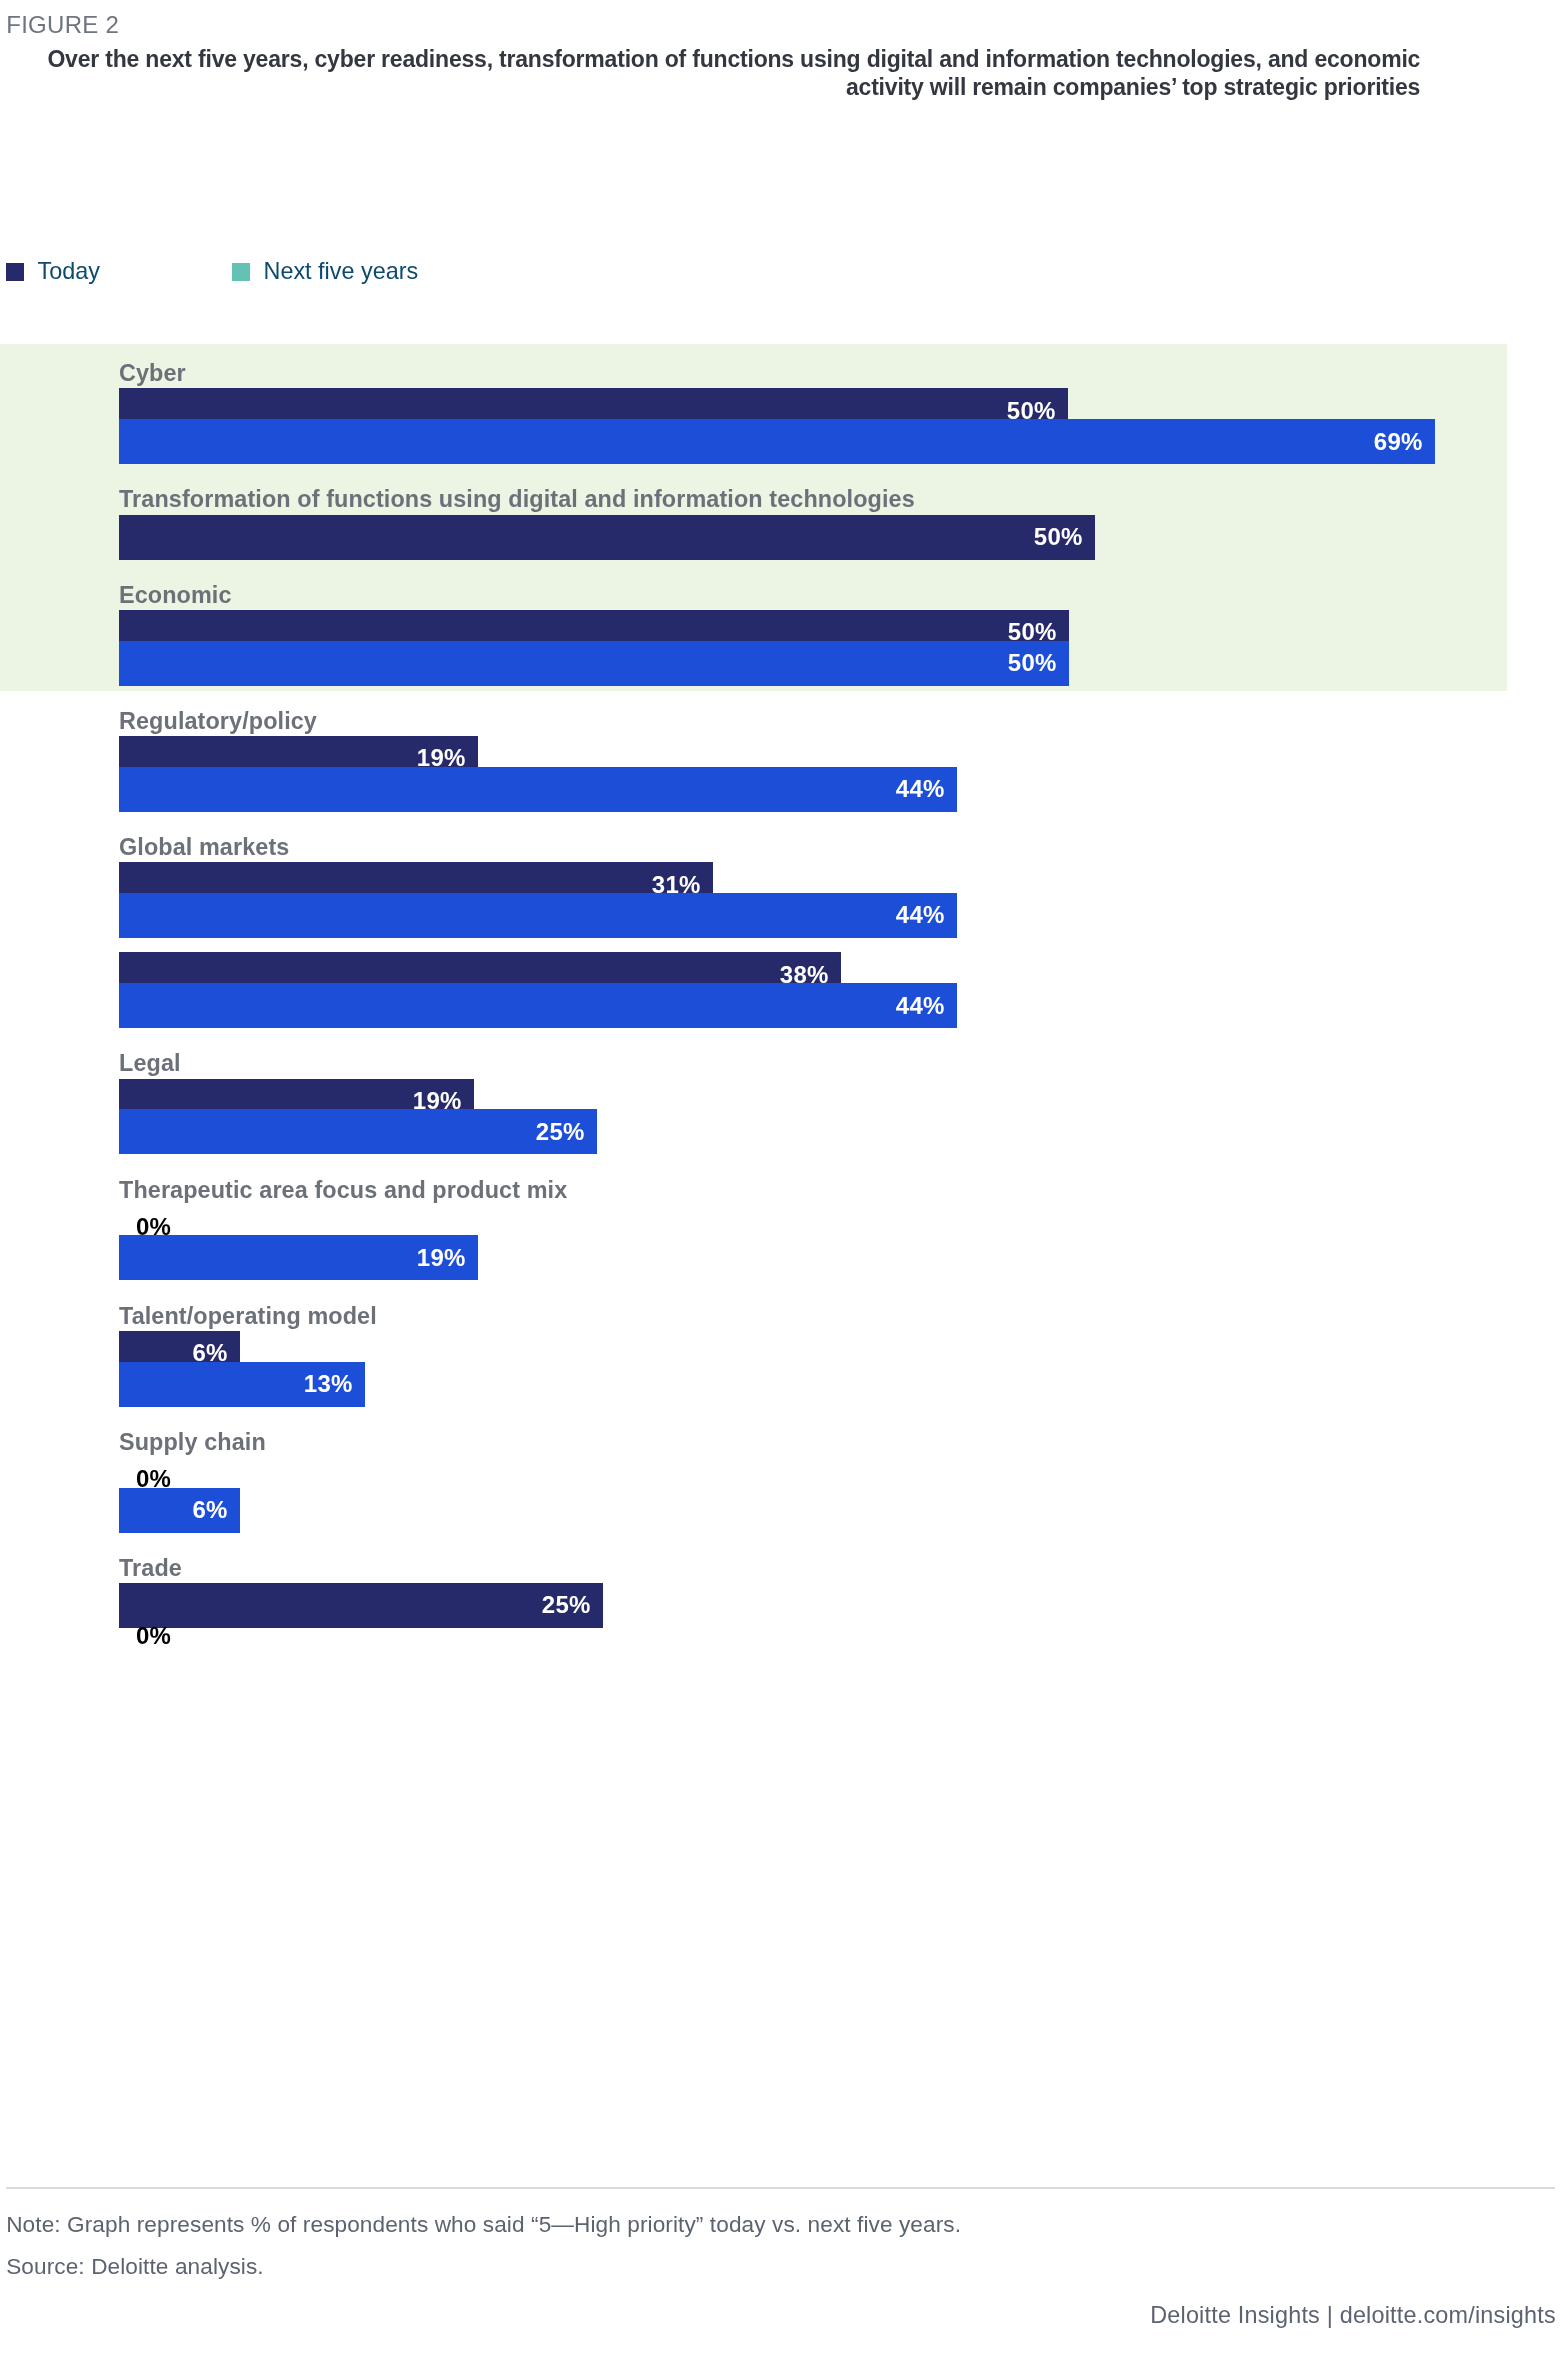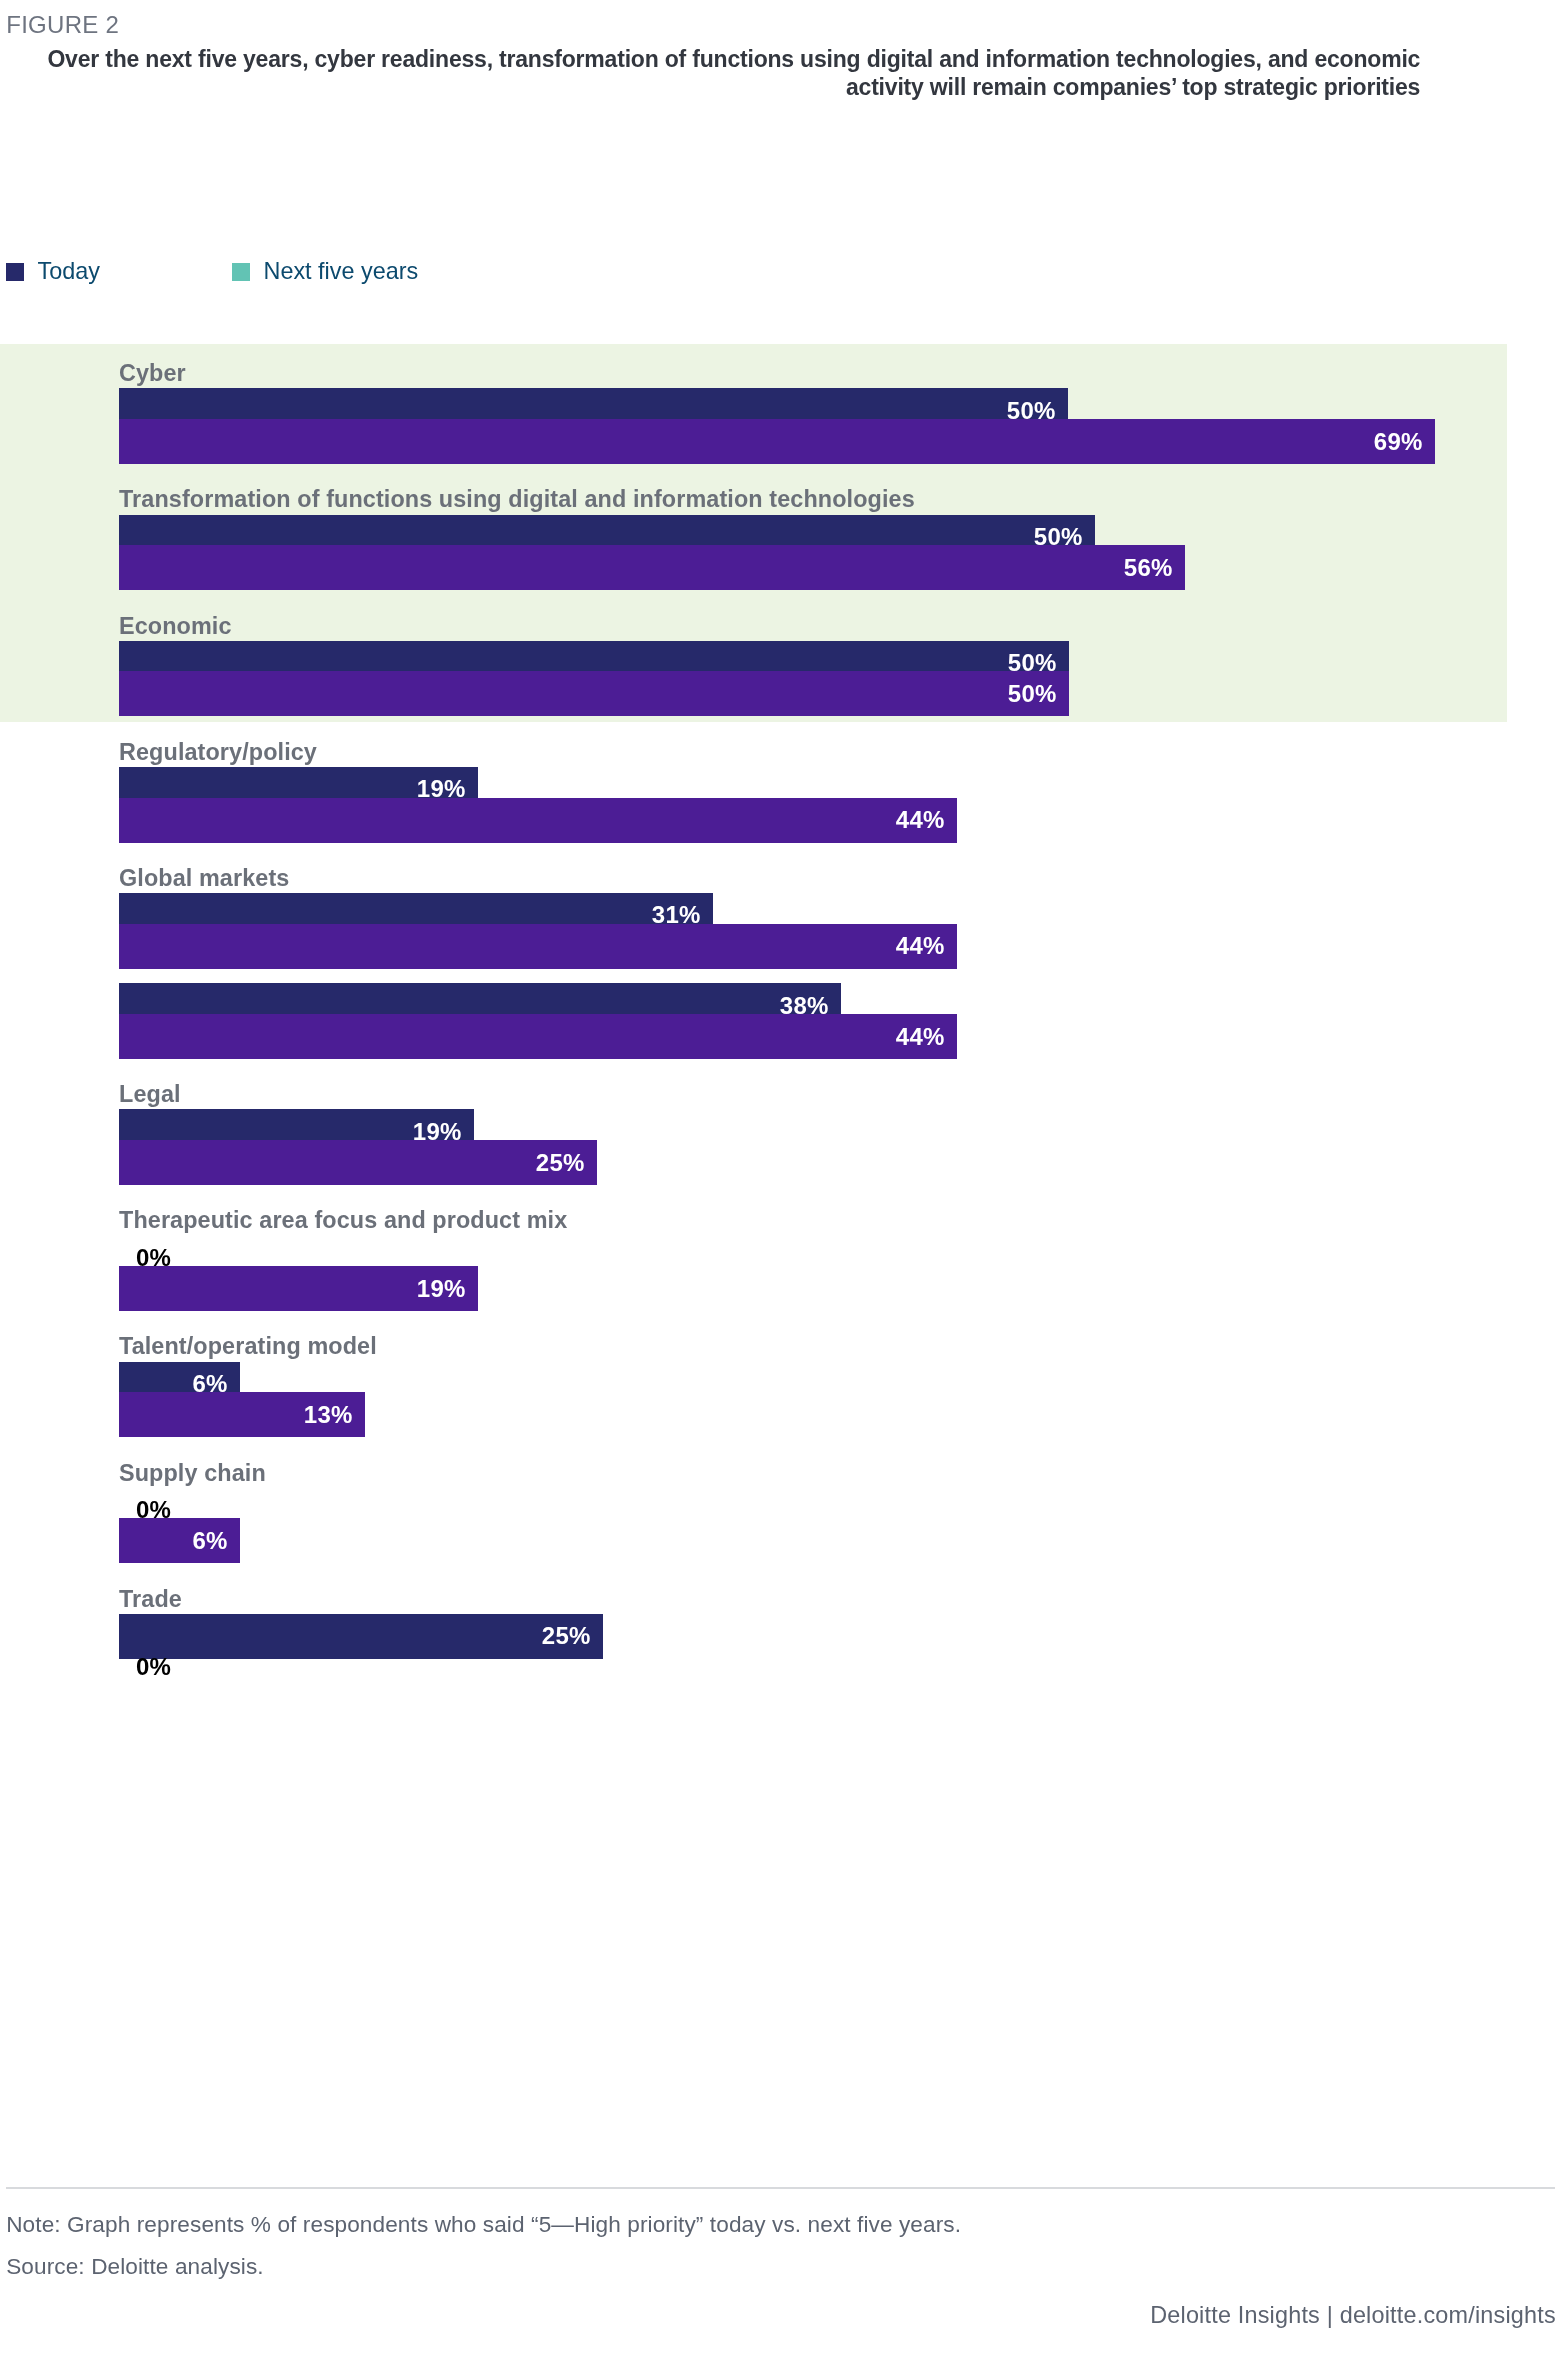--- a/index.html
+++ b/index.html
@@ -118,21 +118,21 @@
 
   .bar {
     height: 45px;
     display: flex;
     align-items: center;
     justify-content: flex-end;
     padding-right: 12.5px;
     flex: 0 0 auto;
   }
   .bar-today { background: #26296a; }
-  .bar-next  { background: #4c1d95; }
+  .bar-next  { background: #1d4ed8; }
 
   .bar-value {
     font-size: 24px;
     font-weight: 700;
     color: #ffffff;
     white-space: nowrap;
     letter-spacing: 0.2px;
   }
 
   .bar.zero {
@@ -217,25 +217,20 @@
         </div>
       </div>
       <div class="group highlight">
         <div class="group-inner">
           <div class="cat-label">Transformation of functions using digital and information technologies</div>
           <div class="bar-row">
             <div class="bar bar-today" style="width: 976px;">
               <span class="bar-value">50%</span>
             </div>
           </div>
-          <div class="bar-row">
-            <div class="bar bar-next" style="width: 1066px;">
-              <span class="bar-value">56%</span>
-            </div>
-          </div>
         </div>
       </div>
       <div class="group highlight">
         <div class="group-inner">
           <div class="cat-label">Economic</div>
           <div class="bar-row">
             <div class="bar bar-today" style="width: 950px;">
               <span class="bar-value">50%</span>
             </div>
           </div>

